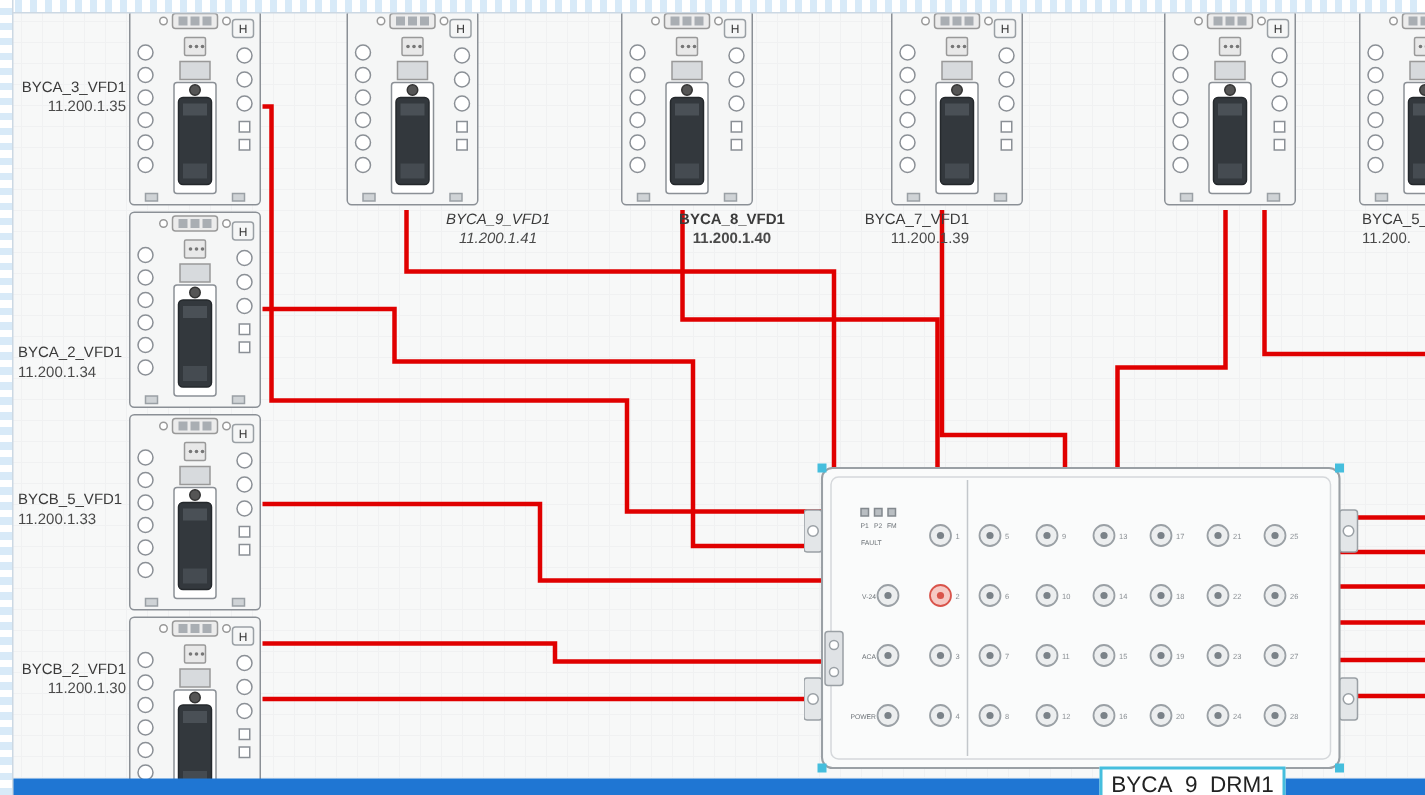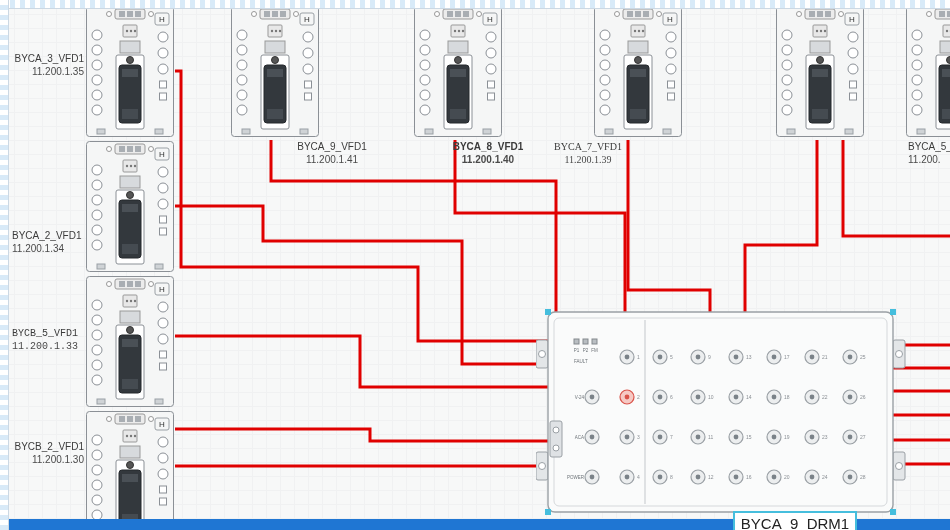--- a/index.html
+++ b/index.html
@@ -381,21 +381,21 @@
       <rect x="35" y="36" width="20" height="12" fill="#d7dadd" stroke="#999"></rect>
       <rect x="31" y="50" width="28" height="74" rx="2" fill="#ffffff" stroke="#8b9096"></rect>
       <circle cx="45" cy="55" r="3.5" fill="#555" stroke="#333"></circle>
       <rect x="34" y="60" width="22" height="58" rx="3" fill="#33383d" stroke="#24282c"></rect>
       <rect x="37" y="64" width="16" height="8" fill="#4a5056"></rect>
       <rect x="37" y="104" width="16" height="10" fill="#454b51"></rect>
       <rect x="12" y="124" width="8" height="5" fill="#cfd3d6" stroke="#9aa0a5"></rect>
       <rect x="70" y="124" width="8" height="5" fill="#cfd3d6" stroke="#9aa0a5"></rect>
     </svg>
   </div>
-    <div class="dev-label" style="left: 12px; top: 328px; width: 72px; text-align: left; font-family: Liberation Mono, monospace;">
+    <div class="dev-label" style="left: 12px; top: 328px; width: 72px; text-align: left;">
       <div class="dev-name">BYCB_5_VFD1</div>
       <div class="dev-ip">11.200.1.33</div>
     </div>
     <div class="device" style="left: 85px; top: 410px;">
     <svg width="90" height="133" viewBox="0 0 90 133">
       <rect x="1.5" y="1.5" width="87" height="130" rx="3" fill="#f5f6f6" stroke="#8b9096"></rect>
       <rect x="30" y="4" width="30" height="10" rx="2" fill="#ececec" stroke="#999"></rect>
       <rect x="34" y="6" width="6" height="6" fill="#a9aeb3"></rect>
       <rect x="42" y="6" width="6" height="6" fill="#a9aeb3"></rect>
       <rect x="50" y="6" width="6" height="6" fill="#a9aeb3"></rect>
@@ -469,21 +469,21 @@
       <rect x="35" y="36" width="20" height="12" fill="#d7dadd" stroke="#999"></rect>
       <rect x="31" y="50" width="28" height="74" rx="2" fill="#ffffff" stroke="#8b9096"></rect>
       <circle cx="45" cy="55" r="3.5" fill="#555" stroke="#333"></circle>
       <rect x="34" y="60" width="22" height="58" rx="3" fill="#33383d" stroke="#24282c"></rect>
       <rect x="37" y="64" width="16" height="8" fill="#4a5056"></rect>
       <rect x="37" y="104" width="16" height="10" fill="#454b51"></rect>
       <rect x="12" y="124" width="8" height="5" fill="#cfd3d6" stroke="#9aa0a5"></rect>
       <rect x="70" y="124" width="8" height="5" fill="#cfd3d6" stroke="#9aa0a5"></rect>
     </svg>
   </div>
-    <div class="dev-label" style="left: 287px; top: 141px; width: 90px; text-align: center;">
+    <div class="dev-label" style="left: 287px; top: 141px; width: 90px; text-align: center; font-style: italic;">
       <div class="dev-name">BYCA_9_VFD1</div>
       <div class="dev-ip">11.200.1.41</div>
     </div>
     <div class="device" style="left: 413px; top: 5px;">
     <svg width="90" height="133" viewBox="0 0 90 133">
       <rect x="1.5" y="1.5" width="87" height="130" rx="3" fill="#f5f6f6" stroke="#8b9096"></rect>
       <rect x="30" y="4" width="30" height="10" rx="2" fill="#ececec" stroke="#999"></rect>
       <rect x="34" y="6" width="6" height="6" fill="#a9aeb3"></rect>
       <rect x="42" y="6" width="6" height="6" fill="#a9aeb3"></rect>
       <rect x="50" y="6" width="6" height="6" fill="#a9aeb3"></rect>
@@ -557,21 +557,21 @@
       <rect x="35" y="36" width="20" height="12" fill="#d7dadd" stroke="#999"></rect>
       <rect x="31" y="50" width="28" height="74" rx="2" fill="#ffffff" stroke="#8b9096"></rect>
       <circle cx="45" cy="55" r="3.5" fill="#555" stroke="#333"></circle>
       <rect x="34" y="60" width="22" height="58" rx="3" fill="#33383d" stroke="#24282c"></rect>
       <rect x="37" y="64" width="16" height="8" fill="#4a5056"></rect>
       <rect x="37" y="104" width="16" height="10" fill="#454b51"></rect>
       <rect x="12" y="124" width="8" height="5" fill="#cfd3d6" stroke="#9aa0a5"></rect>
       <rect x="70" y="124" width="8" height="5" fill="#cfd3d6" stroke="#9aa0a5"></rect>
     </svg>
   </div>
-    <div class="dev-label" style="left: 543px; top: 141px; width: 90px; text-align: center; font-family: Liberation Serif, serif;">
+    <div class="dev-label" style="left: 556px; top: 141px; width: 90px; text-align: right;">
       <div class="dev-name">BYCA_7_VFD1</div>
       <div class="dev-ip">11.200.1.39</div>
     </div>
     <div class="device" style="left: 775px; top: 5px;">
     <svg width="90" height="133" viewBox="0 0 90 133">
       <rect x="1.5" y="1.5" width="87" height="130" rx="3" fill="#f5f6f6" stroke="#8b9096"></rect>
       <rect x="30" y="4" width="30" height="10" rx="2" fill="#ececec" stroke="#999"></rect>
       <rect x="34" y="6" width="6" height="6" fill="#a9aeb3"></rect>
       <rect x="42" y="6" width="6" height="6" fill="#a9aeb3"></rect>
       <rect x="50" y="6" width="6" height="6" fill="#a9aeb3"></rect>

